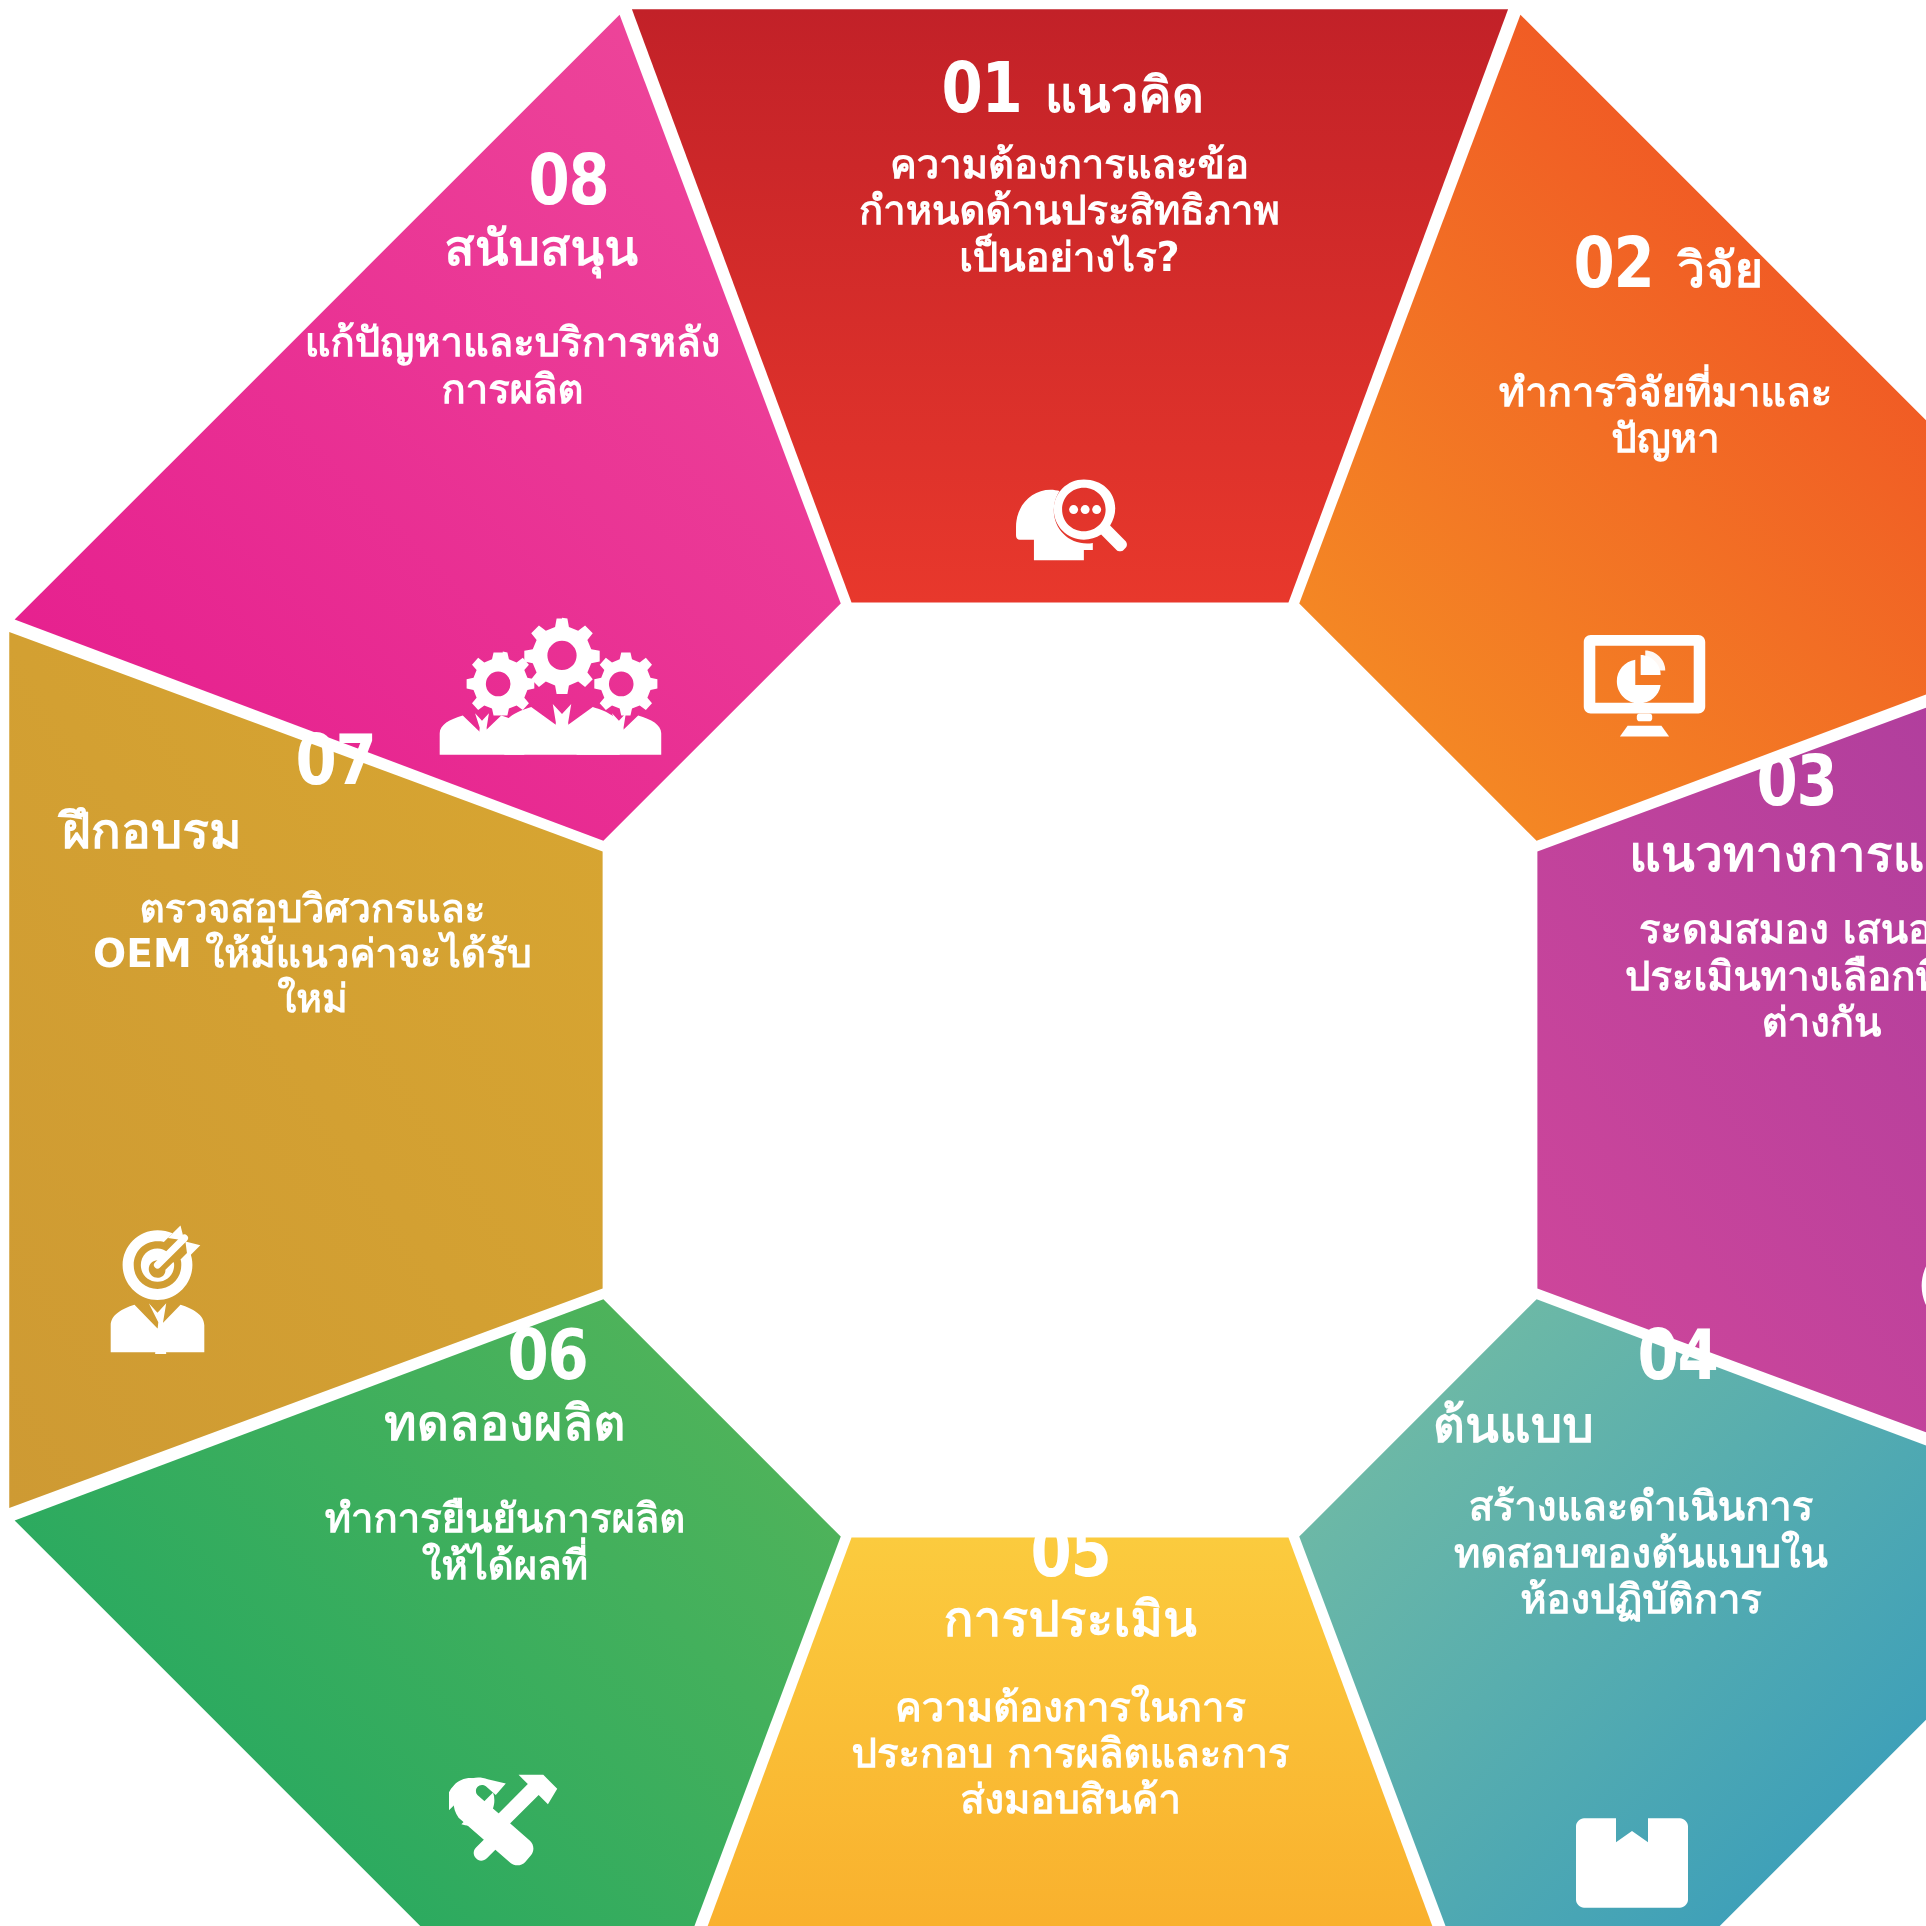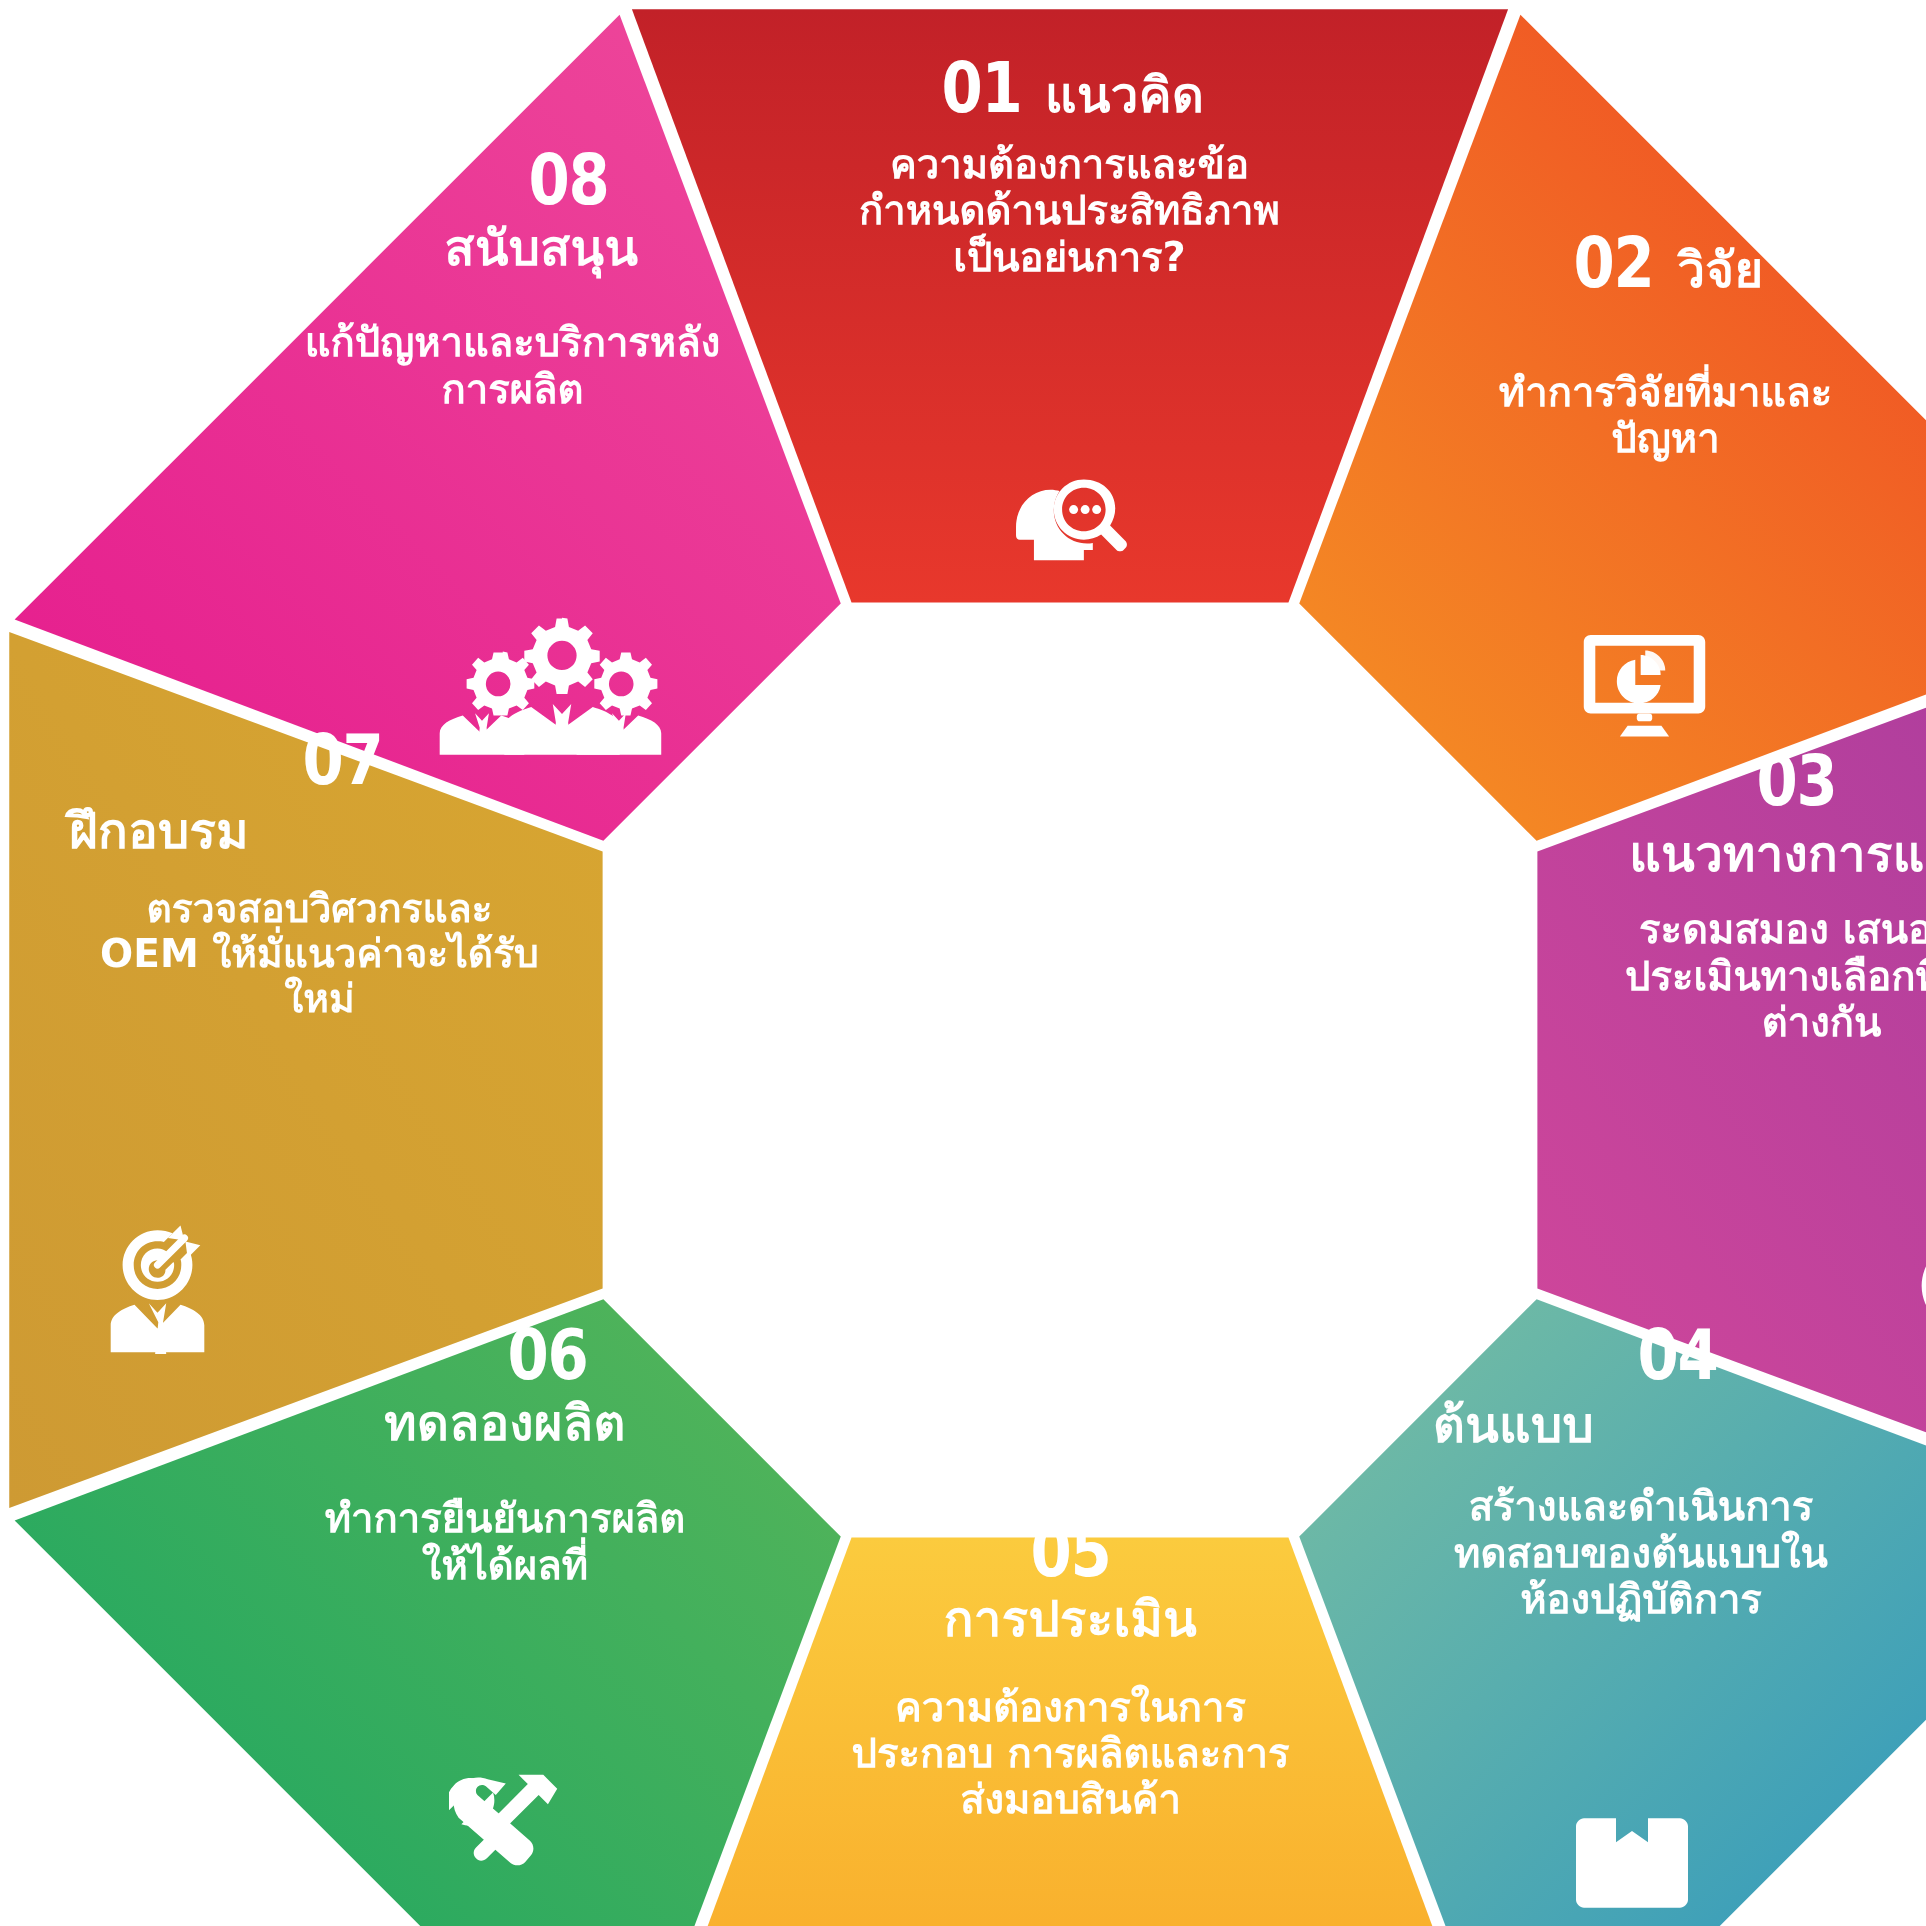--- a/index.html
+++ b/index.html
@@ -98,21 +98,21 @@
   </svg>
 
   <div class="seg" style="left:717px;top:54px;width:705px;">
     <div class="hdr">
       <span class="num">01</span>
       <span class="ttl">แนวคิด</span>
     </div>
     <div class="desc">
       <div>ความต้องการและข้อ</div>
       <div>กำหนดด้านประสิทธิภาพ</div>
-      <div>เป็นอย่นการ?</div>
+      <div>เป็นอย่างไร?</div>
     </div>
   </div>
   <div class="ico" style="left:1002px;top:468px;width:133px;height:96px;">
     <svg viewBox="0 0 200 150" width="133" height="96" fill="#ffffff">
       <path d="M18 92c0-33 24-58 54-58 5 0 10 1 14 2-6 9-9 19-9 30 0 29 23 52 52 52 3 0 6 0 9-1v11h-14v16H46V112H24c-4 0-6-3-6-7z"></path>
       <path d="M124 18c-26 0-47 21-47 47s21 47 47 47c10 0 19-3 27-8l24 24c3 3 8 3 11 0l3-3c3-3 3-8 0-11l-24-24c5-8 8-17 8-27 0-26-21-45-49-45zm0 13c19 0 34 15 34 34s-15 34-34 34-34-15-34-34 15-34 34-34z"></path>
       <circle cx="108" cy="65" r="7"></circle>
         <circle cx="126" cy="65" r="7"></circle>
         <circle cx="144" cy="65" r="7"></circle>
     </svg>
@@ -204,21 +204,21 @@
     <svg viewBox="0 0 150 150" width="119" height="116" fill="#ffffff">
       <path d="M52 18c-12-6-27-4-37 6-11 11-12 28-4 41l63 63c5 5 14 5 19 0l8-8c5-5 5-14 0-19L38 38c-3-3-3-8 0-11s8-3 11 0l12 12 14-14L52 18z" transform="rotate(-4 75 75)"></path>
       <path d="M36 20c-11-4-24-1-32 8-9 9-11 22-7 33l18-18 13 4 4 13-18 18c11 4 24 1 33-8 9-9 12-22 8-33l-19 19-13-4-4-13L36 20z"></path>
       <path d="M28 50l66 66c5 5 14 5 19 0l6-6c5-5 5-14 0-19L53 25" opacity="0"></path>
       <path d="M120 14l18 18-12 20-12-12-56 56-14-14 56-56-12-12z"></path>
       <path d="M33 108l22-22 14 14-22 22c-4 4-11 4-14 0l0 0c-4-4-4-10 0-14z"></path>
       <path d="M20 96l26 26c6 6 6 15 0 21l-4 4c-6 6-15 6-21 0l-1-1c-6-6-6-15 0-21l26-26" opacity="0"></path>
     </svg>
   </div>
 
-  <div class="seg" style="left:23px;top:726px;width:593px;">
+  <div class="seg" style="left:16px;top:726px;width:593px;">
     <div class="hdr stack" style="text-align:left;padding-left:46px;">
       <span class="num">07</span>
     </div>
     <div class="ttl" style="margin-top:7.7px;text-align:left;padding-left:46px;">ฝึกอบรม</div>
     <div class="desc" style="margin-top:25px;font-size:39px;">
       <div>ตรวจสอบวิศวกรและ</div>
       <div>OEM ให้มั่แนวค่าจะได้รับ</div>
       <div>ใหม่</div>
     </div>
   </div>

